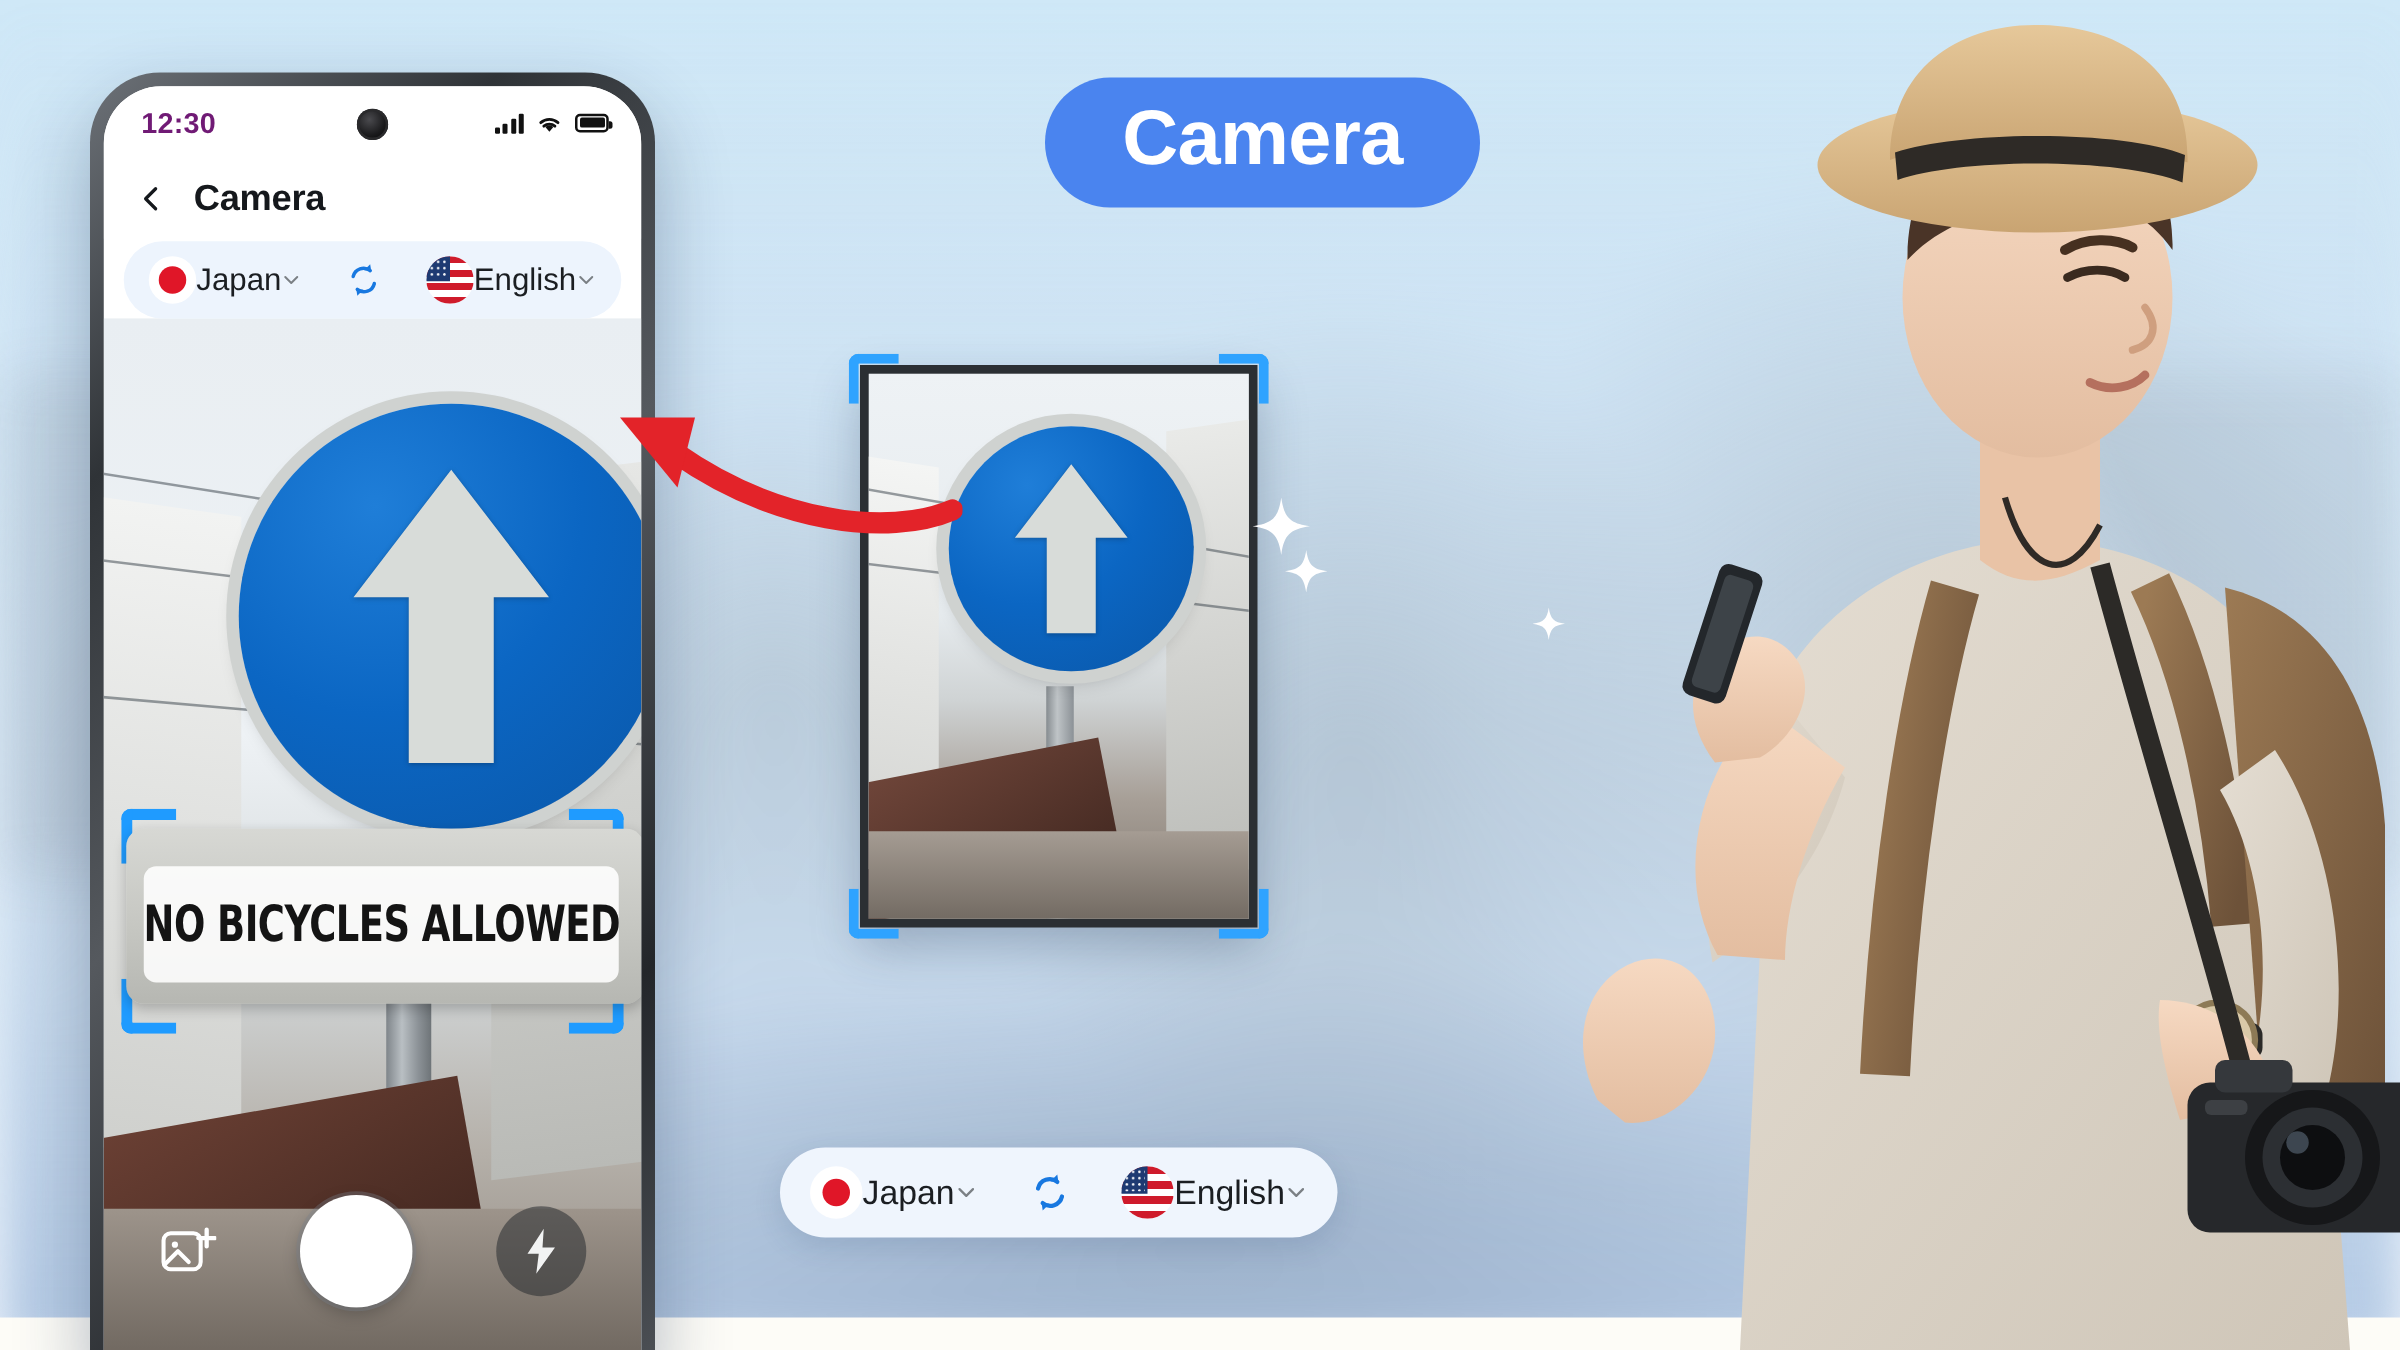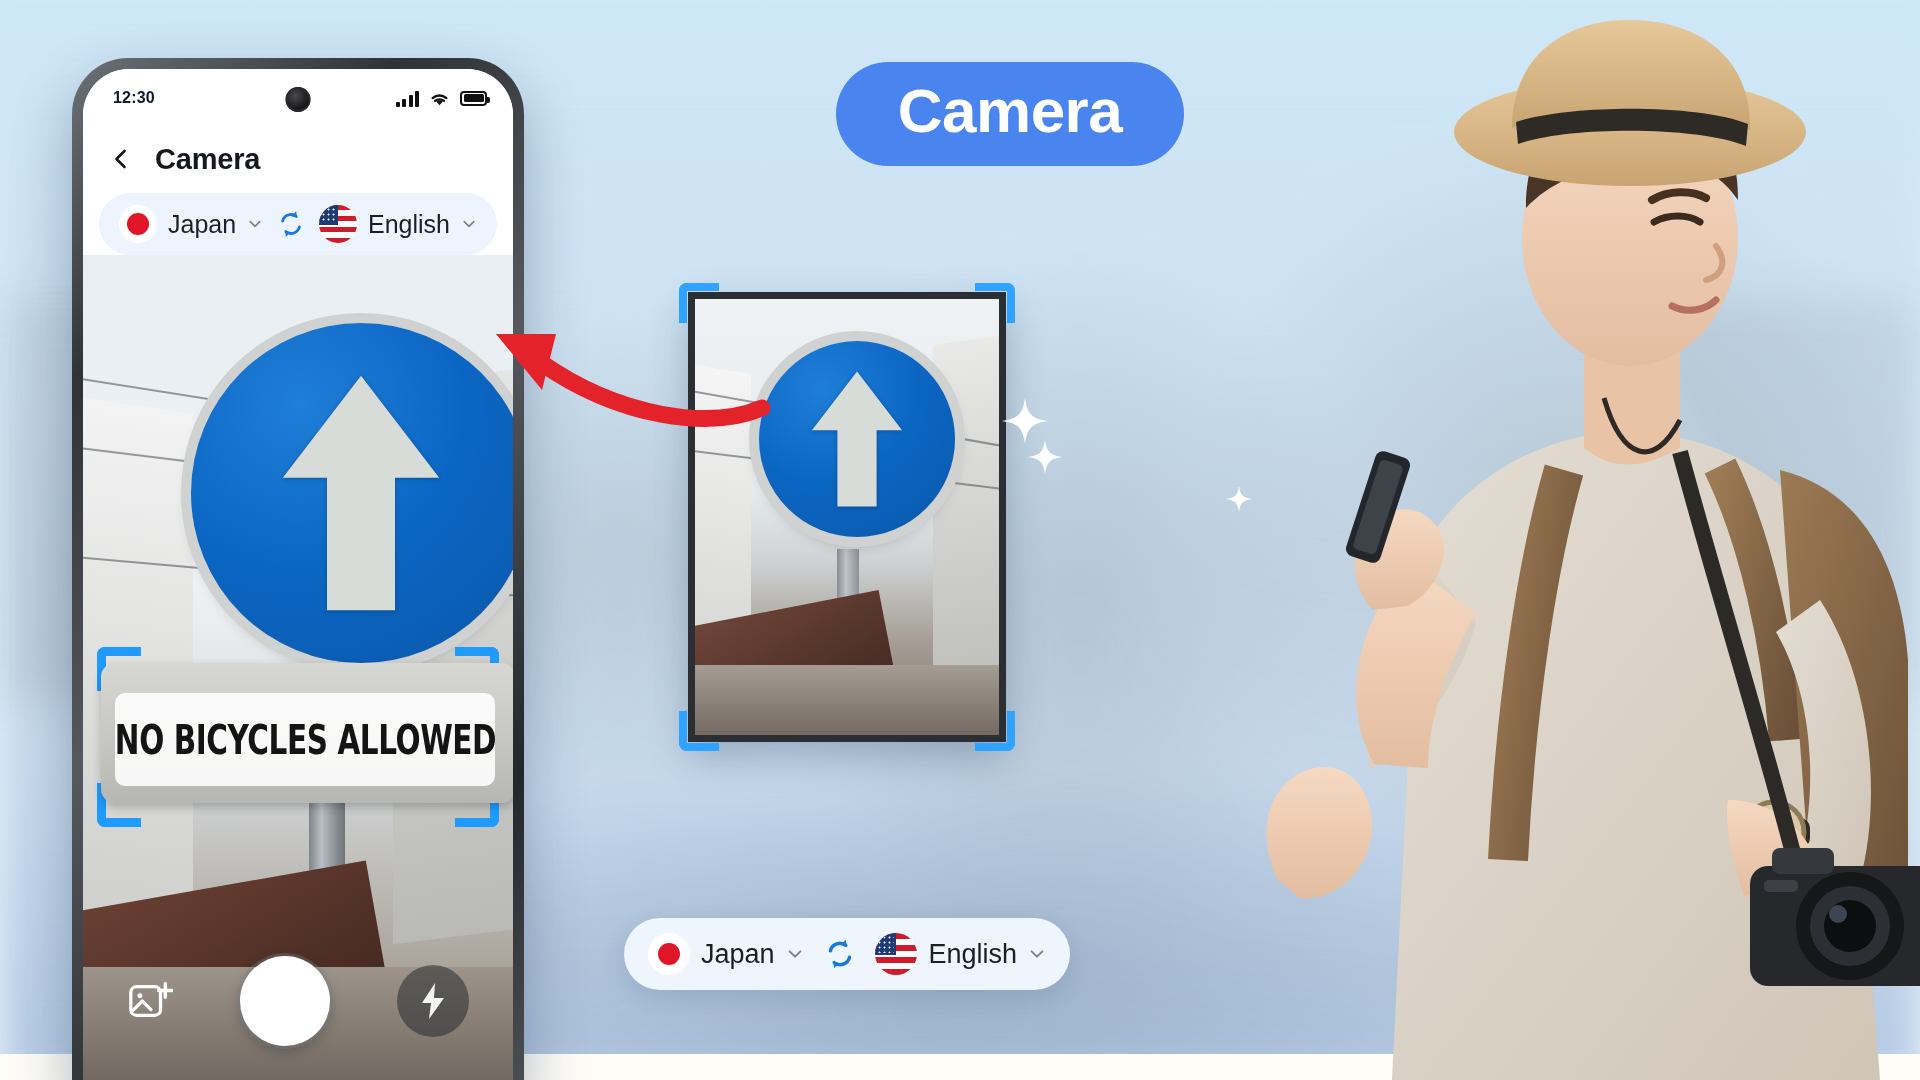--- a/index.html
+++ b/index.html
@@ -74,21 +74,21 @@
     position: relative; width: 100%; height: 100%;
     border-radius: 46px 46px 0 0;
     background: #ffffff; overflow: hidden;
   }
   
   #status-bar {
     position: relative; height: 58px; display: flex; align-items: center;
     justify-content: space-between; padding: 0 26px 0 30px; background: #fff;
     z-index: 6;
   }
-  #status-time { font-size: 16px; font-weight: 700; color: #0f172a; letter-spacing: .2px; }
+  #status-time { font-size: 23px; font-weight: 700; color: #701a75; letter-spacing: .2px; }
   #status-right { display: flex; align-items: center; gap: 9px; }
   #punch-hole {
     position: absolute; left: 50%; top: 18px; transform: translateX(-50%);
     width: 25px; height: 25px; border-radius: 50%;
     background: radial-gradient(circle at 40% 35%, #4a4a4e 0%, #1b1b1d 55%, #000 100%);
     box-shadow: inset 0 0 0 2px #2a2a2c;
   }
   .bars { display: flex; align-items: flex-end; gap: 2.5px; height: 17px; }
   .bars i { display:block; width: 4px; background: #111; border-radius: 1px; }
   .bars i:nth-child(1){height:5px}.bars i:nth-child(2){height:8px}
@@ -108,21 +108,21 @@
   #back-chevron { width: 24px; height: 24px; flex: none; }
   #app-title { font-size: 29px; font-weight: 700; color: #15181c; letter-spacing: -.2px; }
 
   
   #lang-bar-phone {
     position: relative; z-index: 6; margin: 2px 16px 0 16px; height: 62px;
     background: #edf4fd; border-radius: 34px;
     display: flex; align-items: center; justify-content: space-between;
     padding: 0 20px;
   }
-  .lang-chip { display: flex; align-items: center; gap: 11px; }
+  .lang-chip { display: flex; align-items: center; }
   .flag { width: 38px; height: 38px; border-radius: 50%; flex: none; overflow: hidden; position: relative; }
   .flag-jp { background: #ffffff; }
   .flag-jp::after {
     content: ""; position: absolute; left: 50%; top: 50%;
     transform: translate(-50%,-50%); width: 22px; height: 22px;
     border-radius: 50%; background: #e01628;
   }
   .flag-us { background: #ffffff; }
   .flag-us .stripes { position: absolute; inset: 0;
     background: repeating-linear-gradient(180deg,#cf1b2b 0 14.2857%, #ffffff 14.2857% 28.571%); }

